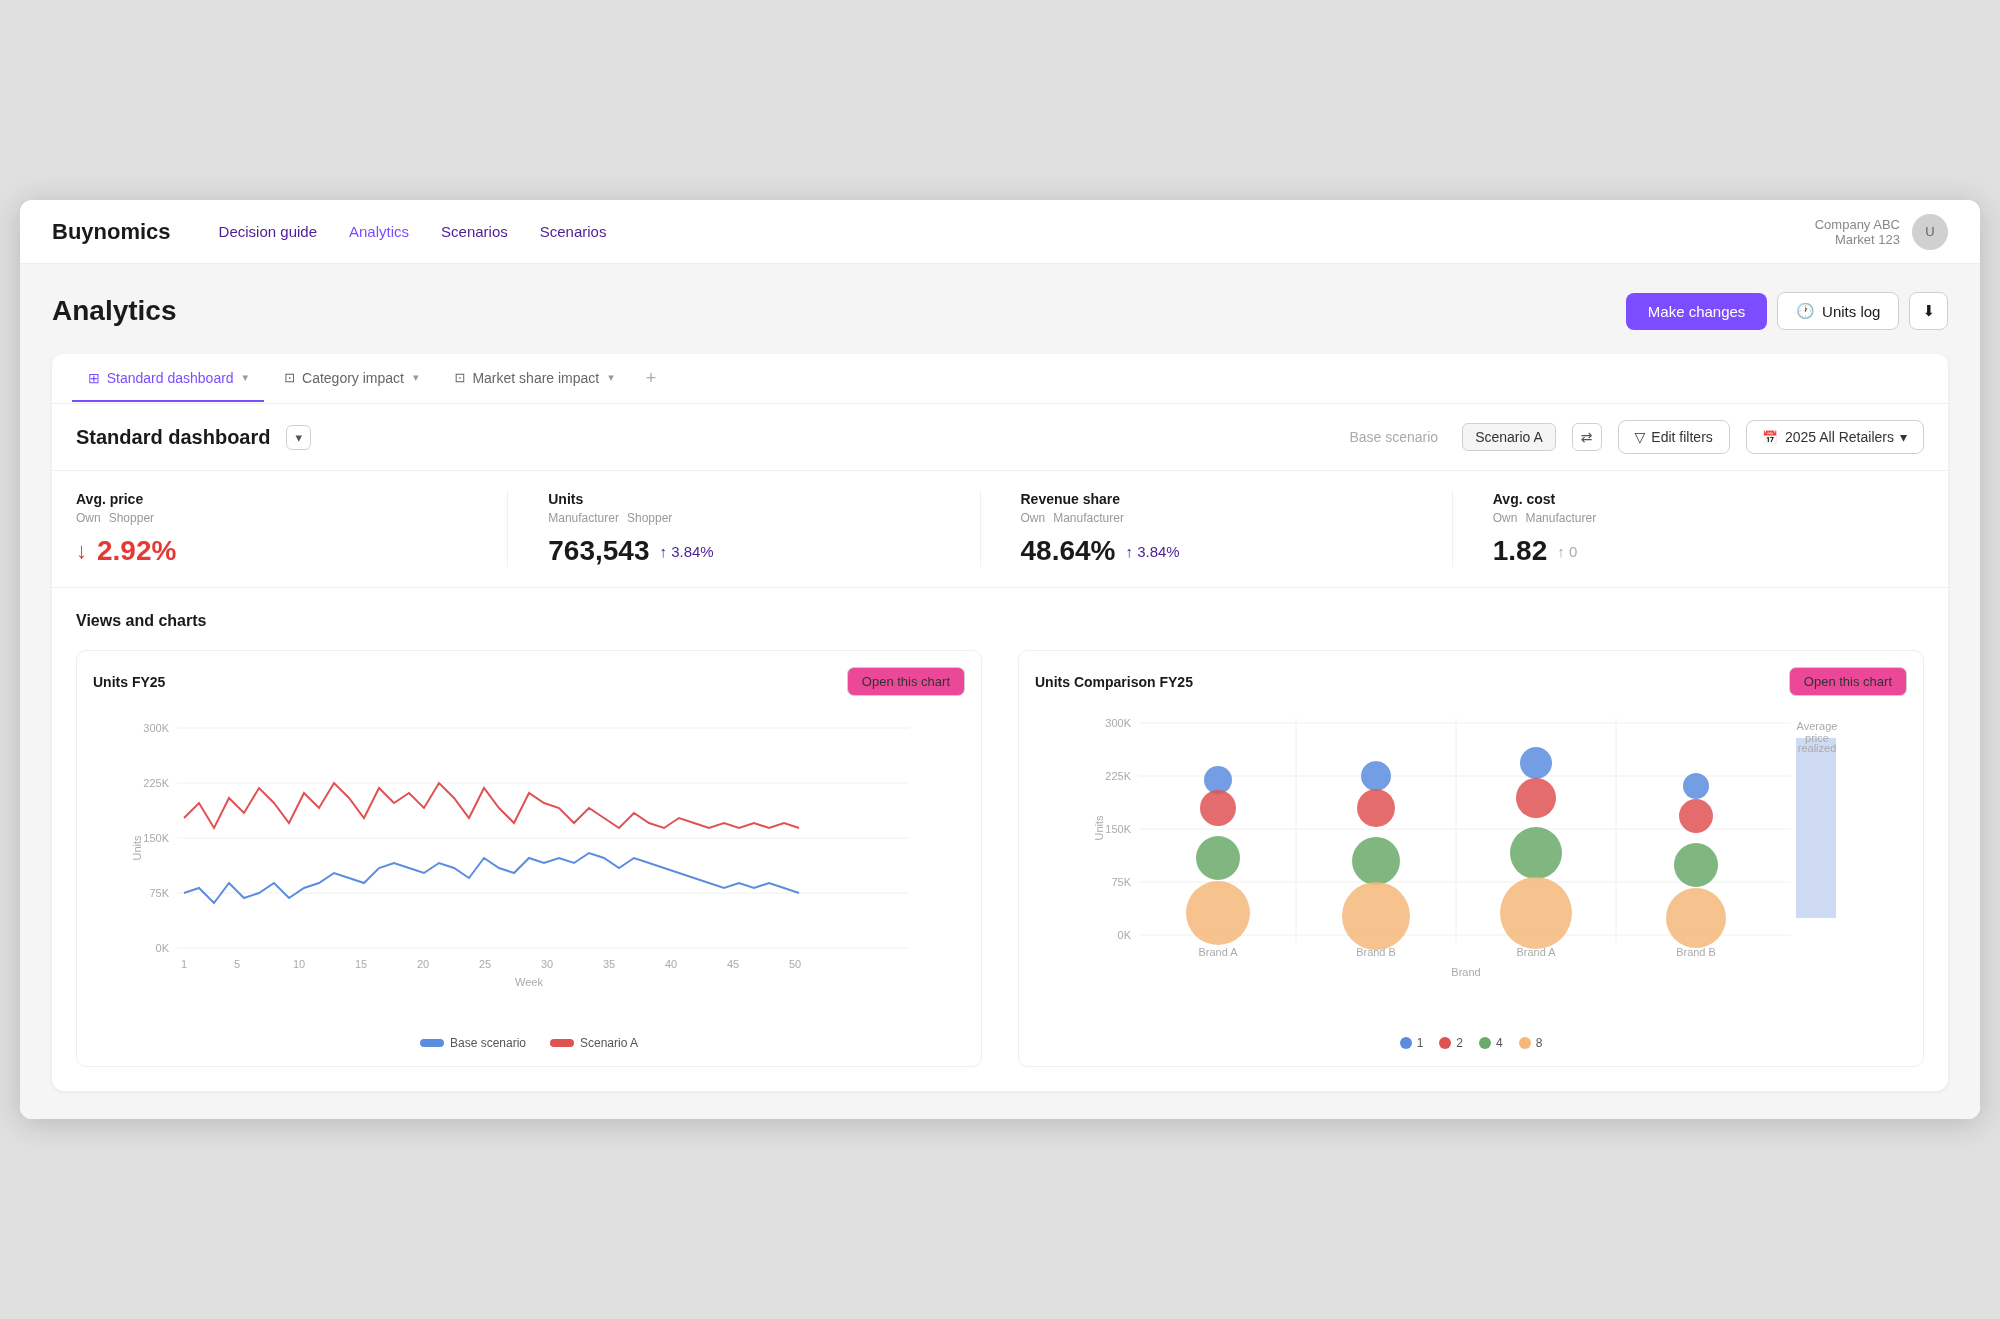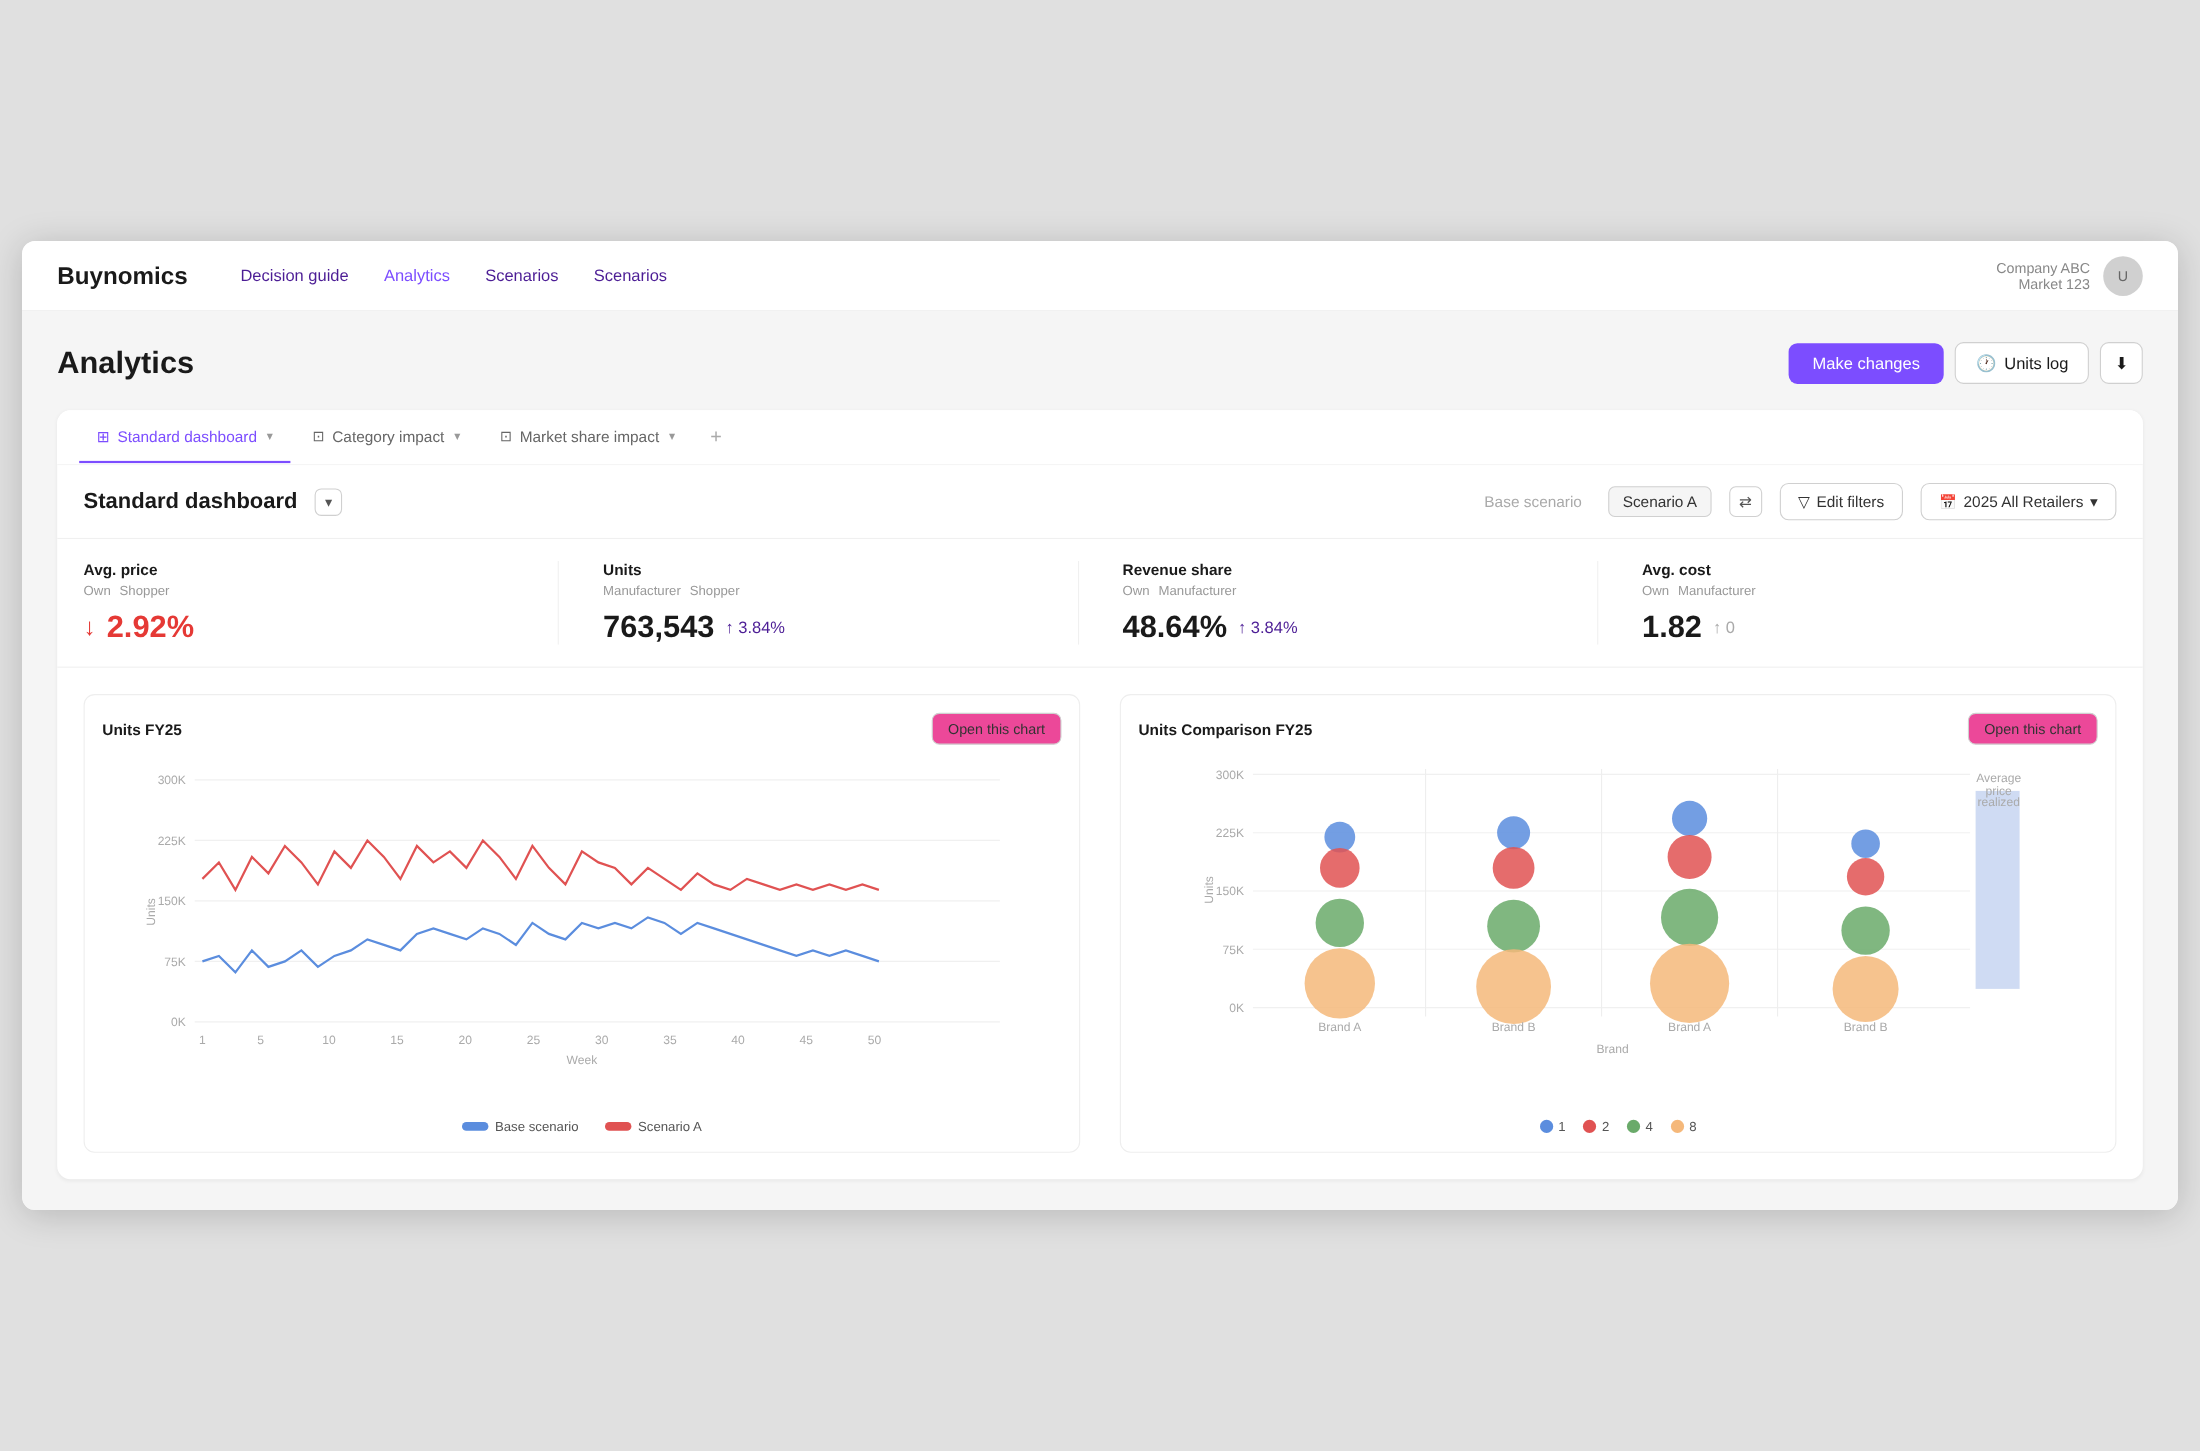--- a/index.html
+++ b/index.html
@@ -213,20 +213,21 @@
             <span class="metric-sub">Manufacturer</span>
           </div>
           <div class="metric-value">
             <span>1.82</span>
             <span class="metric-change neutral" style="color:#aaa;">↑ 0</span>
           </div>
         </div>
       </div>
 
       <div class="views-section">
+        <div class="views-title">Views and charts</div>
         <div class="charts-row">
 
           <div class="chart-panel">
             <div class="chart-header">
               <span class="chart-title">Units FY25</span>
               <button class="open-chart-btn">Open this chart</button>
             </div>
             <div class="line-chart-wrap">
               <svg class="line-chart-svg" viewBox="0 0 800 280">
 

